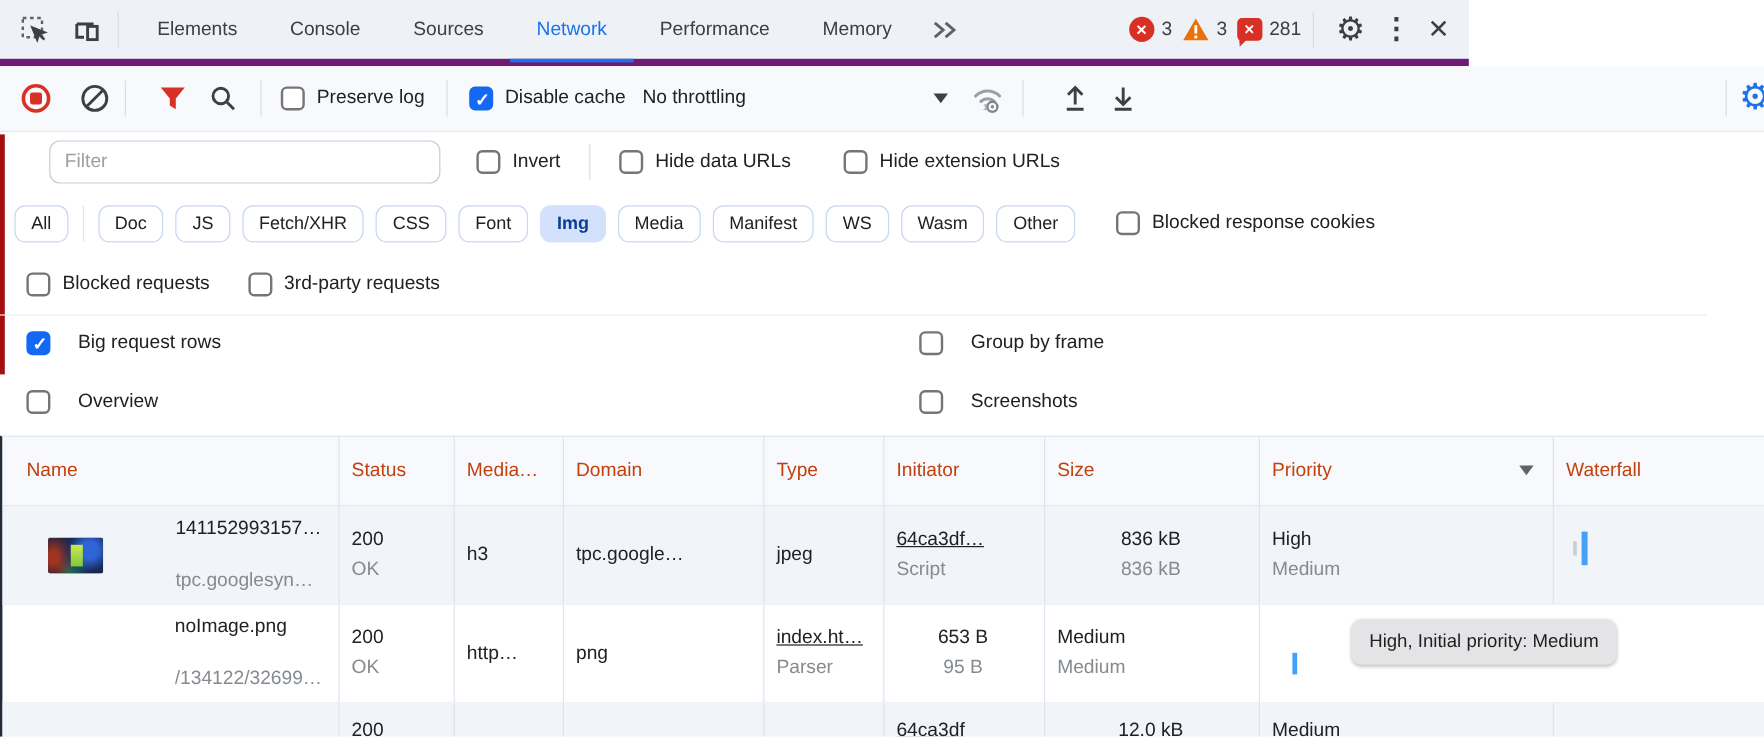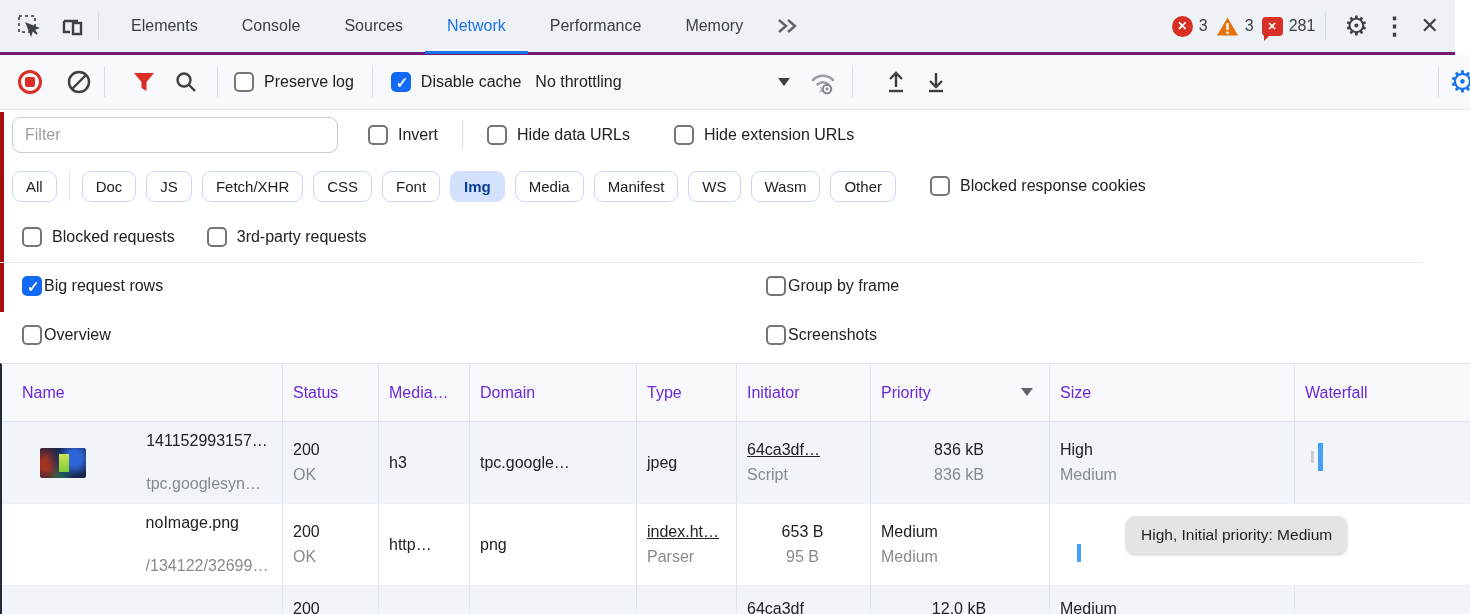--- a/index.html
+++ b/index.html
@@ -1,21 +1,21 @@
 <!DOCTYPE html>
 <html><head>
 <meta charset="utf-8">
 <style>
   * { margin:0; padding:0; box-sizing:border-box; }
   html,body { width:1470px; height:614px; overflow:hidden; }
   body { font-family:"Liberation Sans", sans-serif; color:#202124; background:#fff; position:relative; }
 
   
-  .tabbar { position:absolute; left:0; top:0; width:1455px; height:55px;
-    background:#eef1f5; border-bottom:3px solid #701a75; display:flex; align-items:center; }
+  .tabbar { position:absolute; left:0; top:0; width:1224px; height:55px;
+    background:#eef1f5; border-bottom:6px solid #701a75; display:flex; align-items:center; }
   .tb-icon { width:30px; height:30px; display:flex; align-items:center; justify-content:center; margin-left:14px; flex:0 0 auto; }
   .vdiv { width:1px; height:30px; background:#d8dde6; margin:0 10px; flex:0 0 auto; }
   .tab { height:55px; display:flex; align-items:center; padding:0 22px; font-size:16px; color:#3c4043; cursor:default; }
   .tab.active { color:#1a73e8; border-bottom:3px solid #1a73e8; padding-top:3px; }
   .chevrons { margin:0 10px; }
   .badges { margin-left:auto; display:flex; align-items:center; gap:8px; }
   .badge { display:flex; align-items:center; gap:6px; font-size:16px; color:#3c4043; }
   .err-ic { width:21px; height:21px; border-radius:50%; background:#d93025; color:#fff; font-size:12px; font-weight:bold;
     display:flex; align-items:center; justify-content:center; }
   .issues-ic { position:relative; width:21px; height:19px; background:#d93025; border-radius:4px; color:#fff;
@@ -36,40 +36,40 @@
   .cb { width:20px; height:20px; border:2px solid #757575; border-radius:5px; background:#fff; flex:0 0 auto; position:relative; }
   .cb.checked { background:#1269f3; border-color:#1269f3; }
   .cb.checked::after { content:"✓"; position:absolute; left:3px; top:0px; color:#fff; font-size:15px; font-weight:bold; }
   .throttle { display:flex; align-items:center; font-size:16px; color:#202124; margin-left:14px; width:255px; justify-content:space-between; }
   .tri-down { width:0; height:0; border-left:6px solid transparent; border-right:6px solid transparent; border-top:8px solid #3c4043; }
   .blue-gear { color:#1a73e8; font-size:30px; line-height:1; }
 
   
   .filterpanel { position:absolute; left:0; top:110px; width:1470px; height:253px; background:#fff; }
   .red-strip { position:absolute; left:0; top:2px; width:4px; height:200px; background:#a50e0e; }
-  .frow1 { position:absolute; left:0; top:0; width:1470px; height:50px; display:flex; align-items:center; }
+  .frow1 { position:absolute; left:0; top:0; width:1470px; height:50px; display:flex; align-items:center;padding-left:29px; }
   .filter-input { width:326px; height:36px; margin-left:12px; border:1px solid #c6cbd4; border-radius:9px;
     font-size:16px; padding:0 12px; color:#202124; font-family:"Liberation Sans",sans-serif; outline:none; }
   .filter-input::placeholder { color:#9aa0a6; }
   .pills { position:absolute; left:0; top:50px; width:1470px; height:52px; display:flex; align-items:center; gap:10px; padding-left:12px; }
   .pill { border:1px solid #c9d7f3; border-radius:9px; padding:6px 13px; font-size:15px; color:#202124; background:#fff; }
   .pill.selected { background:#d3e1fd; border-color:#d3e1fd; color:#0b3e91; font-weight:bold; }
   .pdiv { width:1px; height:30px; background:#dfe3ea; margin:0 2px; }
   .frow3 { position:absolute; left:0; top:102px; width:1422px; height:51px; display:flex; align-items:center;
     border-bottom:1px solid #e6ebf4; }
   .frow4 { position:absolute; left:0; top:153px; width:1470px; height:50px; }
   .frow5 { position:absolute; left:0; top:203px; width:1470px; height:50px; }
-  .opt { position:absolute; display:flex; align-items:center; gap:2px; font-size:16px; }
+  .opt { position:absolute; display:flex; align-items:center; gap:23px; font-size:16px; }
 
   
   .network-table { position:absolute; left:0; top:363px; width:1470px; height:251px; overflow:hidden;
     border-top:1px solid #dde3f0; border-left:2px solid #222b38; }
   .trow { display:grid; grid-template-columns:281px 96px 91px 167px 100px 134px 179px 245px 175px; width:1468px; }
   .thead { height:58px; background:#f7f9fc; border-bottom:1px solid #dde3f0; }
-  .th { display:flex; align-items:center; padding-left:10px; font-size:16px; color:#6d28d9;
+  .th { display:flex; align-items:center; padding-left:10px; font-size:16px; color:#c2410c;
     border-right:1px solid #dde3f0; position:relative; }
   .th:first-child { padding-left:20px; }
   .th:last-child { border-right:none; }
   .sort-tri { position:absolute; right:16px; top:24px; width:0; height:0;
     border-left:6px solid transparent; border-right:6px solid transparent; border-top:8px solid #5f6368; }
   .r { height:82px; border-bottom:1px solid #edf0f6; }
   .r.stripe { background:#f1f4f9; }
   .td { padding-left:10px; border-right:1px solid #dde3f0; display:flex; flex-direction:column; justify-content:center; gap:7px;
     font-size:16px; overflow:hidden; position:relative; }
   .td:last-child { border-right:none; }
@@ -289,25 +289,25 @@
 
 <div class="network-table">
 
   <div class="trow thead">
     <div class="th">Name</div>
     <div class="th">Status</div>
     <div class="th">Media…</div>
     <div class="th">Domain</div>
     <div class="th">Type</div>
     <div class="th">Initiator</div>
+    <div class="th">Size</div>
     <div class="th">
       <span>Priority</span>
       <span class="sort-tri"></span>
     </div>
-    <div class="th">Size</div>
     <div class="th">Waterfall</div>
   </div>
 
   <div class="trow r stripe">
     <div class="td name-cell">
       <span class="thumb"></span>
       <span class="name-lines">
         <span>141152993157…</span>
         <span class="sub">tpc.googlesyn…</span>
       </span>

